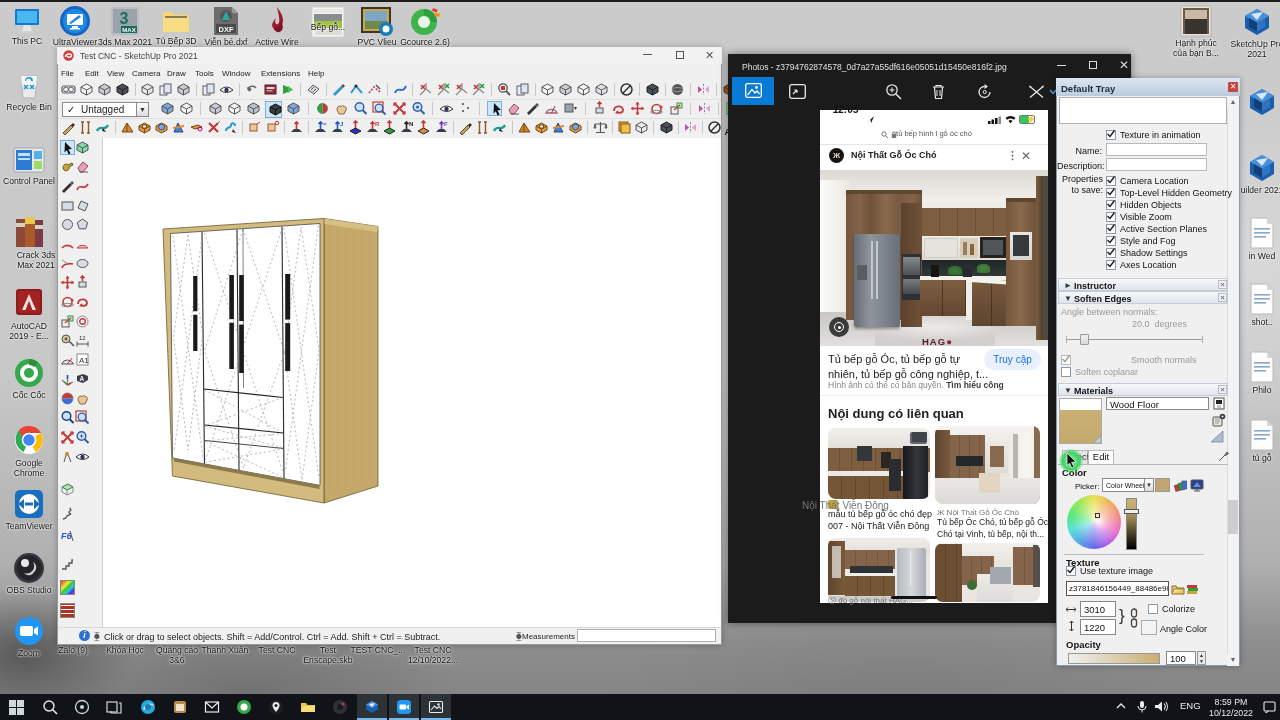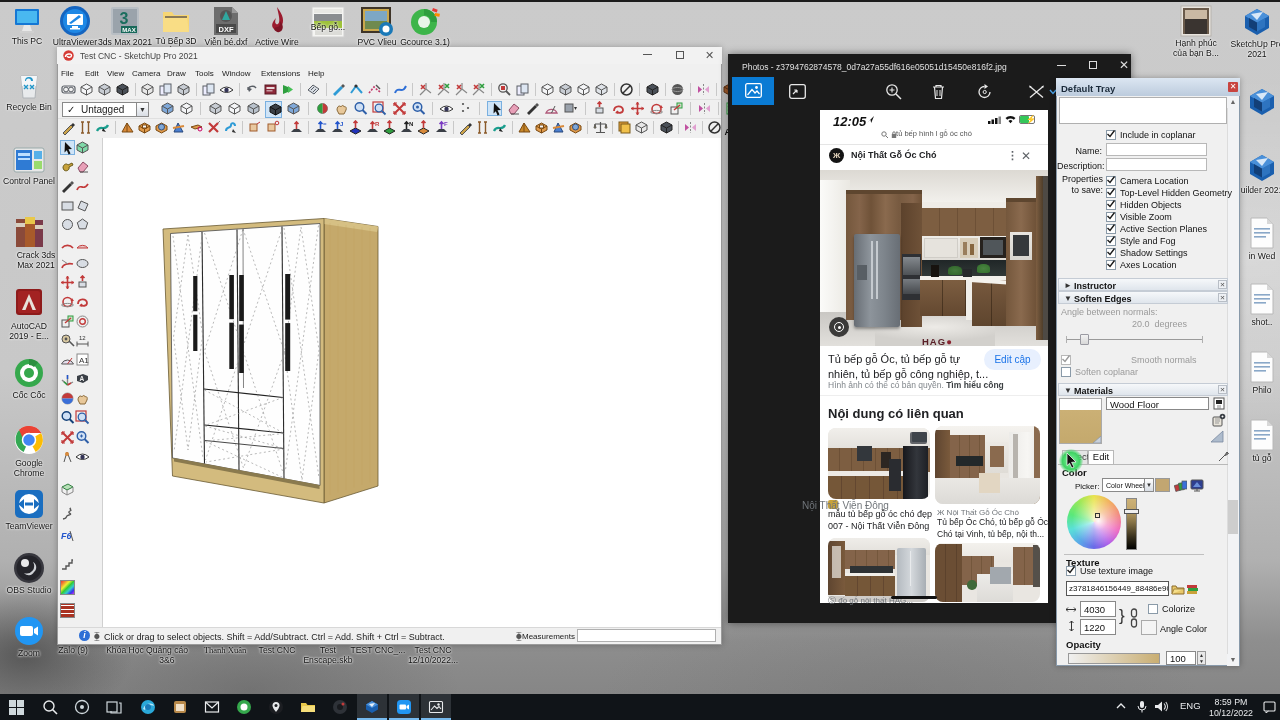--- a/index.html
+++ b/index.html
@@ -93,21 +93,21 @@
 <div class="dlbl" style="position:absolute;left:349px;top:38px;width:56px;">PVC Vlieu</div>
 <div style="position:absolute;left:409px;top:5px;width:32px;height:32px;">
     <svg width="32" height="32" viewBox="0 0 32 32">
       <circle cx="15" cy="17" r="13" fill="#3db54a"></circle>
       <circle cx="15" cy="17" r="6" fill="#e8f5e9"></circle>
       <path d="M15 4 A13 13 0 0 1 28 17 L22 17 A7 7 0 0 0 15 10 Z" fill="#2e9e3e"></path>
       <rect x="24" y="3" width="5" height="3" fill="#e53935" transform="rotate(20 24 3)"></rect>
       <rect x="26" y="8" width="5" height="3" fill="#fb8c00" transform="rotate(10 26 8)"></rect>
     </svg>
   </div>
-<div class="dlbl" style="position:absolute;left:397px;top:38px;width:56px;">Gcource 3.1)</div>
+<div class="dlbl" style="position:absolute;left:397px;top:38px;width:56px;">Gcource 2.6)</div>
 <div style="position:absolute;left:13px;top:68px;width:32px;height:34px;">
     <svg width="32" height="34" viewBox="0 0 32 34">
       <path d="M8 8 L24 8 L22 30 L10 30 Z" fill="#e8eaec" stroke="#b0b4b8"></path>
       <path d="M8 8 L24 8 L23 18 L9 18 Z" fill="#f4f6f8"></path>
       <path d="M12 13 a4 4 0 0 1 8 0 l-2 0 a2.5 2.5 0 0 0 -5 0 Z" fill="#2196c9"></path>
       <path d="M11 17 l4 4 m0 -4 l-4 4" stroke="#2196c9" stroke-width="1.4"></path>
       <path d="M17 17 l4 4 m0 -4 l-4 4" stroke="#2196c9" stroke-width="1.4"></path>
     </svg>
   </div>
 <div class="dlbl" style="position:absolute;left:1px;top:103px;width:56px;">Recycle Bin</div>
@@ -260,22 +260,22 @@
       <path d="M3 2 L19 2 L25 8 L25 32 L3 32 Z" fill="#fdfdfd" stroke="#b8b8b8"></path>
       <path d="M19 2 L25 8 L19 8 Z" fill="#d8d8d8"></path>
       <rect x="6" y="12" width="16" height="1.6" fill="#8aa8c8"></rect>
       <rect x="6" y="16" width="16" height="1.6" fill="#8aa8c8"></rect>
       <rect x="6" y="20" width="12" height="1.6" fill="#8aa8c8"></rect>
     </svg>
   </div>
 <div class="dlbl" style="position:absolute;left:1234px;top:454px;width:56px;">tủ gỗ</div>
 <div class="dlbl" style="position:absolute;left:43px;top:646px;width:60px;">Zalo (9)</div>
 <div class="dlbl" style="position:absolute;left:95px;top:646px;width:60px;">Khóa Học</div>
-<div class="dlbl" style="position:absolute;left:137px;top:646px;width:60px;">Quảng cáo<br>3&amp;6</div>
-<div class="dlbl" style="position:absolute;left:195px;top:646px;width:60px;font-family:Liberation Serif, serif;">Thanh Xuân</div>
+<div class="dlbl" style="position:absolute;left:147px;top:646px;width:60px;">Quảng cáo<br>3&amp;6</div>
+<div class="dlbl" style="position:absolute;left:195px;top:646px;width:60px;">Thanh Xuân</div>
 <div class="dlbl" style="position:absolute;left:247px;top:646px;width:60px;">Test CNC</div>
 <div class="dlbl" style="position:absolute;left:298px;top:646px;width:60px;">Test<br>Enscape.skb</div>
 <div class="dlbl" style="position:absolute;left:348px;top:646px;width:60px;">TEST CNC_...</div>
 <div class="dlbl" style="position:absolute;left:403px;top:646px;width:60px;">Test CNC<br>12/10/2022...</div>
 <div style="position:absolute;left:57px;top:47px;width:665px;height:598px;background:#f0f0f0;border:1px solid #9a9a9a;box-shadow:0 0 6px rgba(0,0,0,.25);"></div>
 <div style="position:absolute;left:57px;top:47px;width:665px;height:17px;background:#f2f2f2;"></div>
 <div style="position:absolute;left:63px;top:50px;width:11px;height:11px;">
     <svg width="11" height="11" viewBox="0 0 11 11">
       <circle cx="5.5" cy="5.5" r="5.2" fill="#d63b35"></circle>
       <path d="M2.5 7 C2.5 3.5 8.5 3 8.5 5.5 C8.5 7.5 4.5 8 4.5 6" fill="none" stroke="#fff" stroke-width="1.4"></path>
@@ -772,21 +772,21 @@
     <rect x="229.3" y="275" width="4.6" height="44.18000000000001" fill="#1a1a1a"></rect>
     <rect x="229.3" y="322.68" width="4.6" height="46.31999999999999" fill="#1a1a1a"></rect>
     <rect x="239.2" y="275" width="4.6" height="46.06" fill="#1a1a1a"></rect>
     <rect x="239.2" y="324.56" width="4.6" height="48.44" fill="#1a1a1a"></rect>
     <rect x="285.2" y="274" width="5" height="45.589999999999975" fill="#1a1a1a"></rect>
     <rect x="285.2" y="323.09" width="5" height="47.910000000000025" fill="#1a1a1a"></rect>
   </svg>
 <div style="position:absolute;left:58px;top:627px;width:663px;height:17px;background:#f0f0f0;border-top:1px solid #d8d8d8;"></div>
 <div style="position:absolute;left:79px;top:630px;width:11px;height:11px;border-radius:50%;background:#2e6fd6;color:#fff;font-size:8.5px;text-align:center;line-height:11px;font-style:italic;font-weight:bold;">i</div>
 <div style="position:absolute;left:94px;top:630px;font-size:9.5px;color:#555;">⧳</div>
-<div style="position:absolute;left:104px;top:632px;font-size:9px;color:#222;">Click or drag to select objects. Shift = Add/Subtract. Ctrl = Add. Shift + Ctrl = Subtract.</div>
+<div style="position:absolute;left:104px;top:632px;font-size:9px;color:#222;">Click or drag to select objects. Shift = Add/Control. Ctrl = Add. Shift + Ctrl = Subtract.</div>
 <div style="position:absolute;left:516px;top:630px;font-size:9.5px;color:#555;">⧳</div>
 <div style="position:absolute;left:522px;top:632px;font-size:8px;color:#222;">Measurements</div>
 <div style="position:absolute;left:577px;top:629px;width:139px;height:13px;background:#fff;border:1px solid #b0b0b0;"></div>
 <div style="position:absolute;left:728px;top:54px;width:403px;height:569px;background:#1b1b1b;box-shadow:0 0 8px rgba(0,0,0,.45);"></div>
 <div style="position:absolute;left:742px;top:62px;font-size:8.5px;color:#e0e0e0;">Photos - z3794762874578_0d7a27a55df616e05051d15450e816f2.jpg</div>
 <div style="position:absolute;left:1057px;top:65px;width:9px;height:1px;background:#ddd;"></div>
 <div style="position:absolute;left:1089px;top:61px;width:8px;height:8px;border:1px solid #ddd;"></div>
 <div style="position:absolute;left:1119px;top:58px;width:12px;height:14px;font-size:12px;color:#ddd;">✕</div>
 <div style="position:absolute;left:732px;top:77px;width:42px;height:28px;background:#0a7bd4;"></div>
 <div style="position:absolute;left:745px;top:83px;width:17px;height:15px;">
@@ -827,21 +827,21 @@
       <path d="M2 1.5 L15 12.5 M15 1.5 L2 12.5" stroke="#e8e8e8" stroke-width="1.3"></path>
       <path d="M1 0.5 l2.6 0.8 -1.7 1.7 Z M16 0.5 l-2.6 0.8 1.7 1.7 Z" fill="#e8e8e8"></path>
     </svg>
   </div>
 <div style="position:absolute;left:1049px;top:89px;width:8px;height:6px;">
     <svg width="8" height="6" viewBox="0 0 8 6">
       <path d="M1 1 L4 4.5 L7 1" fill="none" stroke="#4aa3e8" stroke-width="1.4"></path>
     </svg>
   </div>
 <div style="position:absolute;left:820px;top:110px;width:228px;height:493px;background:#fff;overflow:hidden;"></div>
-<div style="position:absolute;left:833px;top:114px;font-size:13px;font-weight:bold;color:#111;font-style:italic;">12:05</div>
+<div style="position:absolute;left:833px;top:104px;font-size:10px;font-weight:bold;color:#111;font-style:italic;">12:05</div>
 <div style="position:absolute;left:866px;top:115px;width:9px;height:9px;">
     <svg width="9" height="9" viewBox="0 0 9 9">
       <path d="M1 8 L8 1 L5.2 8 L4.4 4.6 Z" fill="#111"></path>
     </svg>
   </div>
 <div style="position:absolute;left:988px;top:116px;width:14px;height:8px;">
     <svg width="14" height="8" viewBox="0 0 14 8">
       <rect x="0" y="5" width="2.5" height="3" fill="#111"></rect>
       <rect x="3.5" y="3.5" width="2.5" height="4.5" fill="#111"></rect>
       <rect x="7" y="2" width="2.5" height="6" fill="#111"></rect>
@@ -918,21 +918,21 @@
     <div style="position:absolute;left:193px;top:65px;width:16px;height:21px;background:#36393c;"></div>
     <div style="position:absolute;left:216px;top:6px;width:12px;height:164px;background:linear-gradient(90deg,#7d5e41,#52402c 55%,#3b3833);"></div>
     <div style="position:absolute;left:223px;top:6px;width:5px;height:164px;background:#4e4a45;"></div>
     <div style="position:absolute;left:9px;top:147px;width:20px;height:20px;background:rgba(20,20,20,.8);border-radius:50%;">
       <div style="position:absolute;left:5px;top:5px;width:10px;height:10px;border:1.5px solid #fff;border-radius:50%;"></div>
       <div style="position:absolute;left:8.5px;top:8.5px;width:3px;height:3px;background:#fff;border-radius:50%;"></div>
     </div>
     <div style="position:absolute;left:102px;top:161px;width:60px;height:12px;"><span style="font-size:9.5px;font-weight:bold;color:#5a2028;letter-spacing:1px;">HAG<span style="color:#8a2430;">●</span></span></div>
   </div>
 <div style="position:absolute;left:828px;top:352px;width:170px;font-size:11px;line-height:14.5px;color:#202124;white-space:nowrap;">Tủ bếp gỗ Óc, tủ bếp gỗ tự<br>nhiên, tủ bếp gỗ công nghiệp, t...</div>
-<div style="position:absolute;left:984px;top:349px;width:57px;height:21px;background:#e8f0fe;border-radius:11px;text-align:center;line-height:21px;font-size:10px;color:#1a73e8;">Edit cập</div>
+<div style="position:absolute;left:984px;top:349px;width:57px;height:21px;background:#e8f0fe;border-radius:11px;text-align:center;line-height:21px;font-size:10px;color:#1a73e8;">Truy cập</div>
 <div style="position:absolute;left:828px;top:380px;font-size:8.5px;color:#80868b;">Hình ảnh có thể có bản quyền. <span style="color:#3c4043;font-weight:bold;">Tìm hiểu công</span></div>
 <div style="position:absolute;left:820px;top:395px;width:228px;height:1px;background:#eee;"></div>
 <div style="position:absolute;left:828px;top:406px;font-size:13px;font-weight:bold;color:#202124;">Nội dung có liên quan</div>
 <div style="position:absolute;left:828px;top:428px;width:102px;height:71px;border-radius:8px;overflow:hidden;background:#e9e6e1;">
     <div style="position:absolute;left:0;top:0;width:102px;height:21.3px;background:linear-gradient(180deg,#f1efeb,#e3e0db);"></div>
     <div style="position:absolute;left:0;top:19.880000000000003px;width:102px;height:24.14px;background:repeating-linear-gradient(90deg,#7d5e41 0 11px,#6d5036 11px 12px);"></div>
     <div style="position:absolute;left:28.560000000000002px;top:18.46px;width:15.299999999999999px;height:14.200000000000001px;background:#33373c;"></div>
     <div style="position:absolute;left:53.04px;top:24.14px;width:10.200000000000001px;height:15.62px;background:#2c2622;"></div>
     <div style="position:absolute;left:0;top:42.6px;width:75.48px;height:5.68px;background:#edeae5;"></div>
     <div style="position:absolute;left:0;top:48.28px;width:75.48px;height:22.72px;background:repeating-linear-gradient(90deg,#755738 0 13px,#634730 13px 14px);"></div>
@@ -992,21 +992,21 @@
 <div style="position:absolute;left:1227px;top:96px;width:12px;height:12px;background:#f2f3f5;color:#666;font-size:7px;text-align:center;line-height:12px;">▲</div>
 <div style="position:absolute;left:1227px;top:654px;width:12px;height:12px;background:#f2f3f5;color:#666;font-size:7px;text-align:center;line-height:12px;">▼</div>
 <div style="position:absolute;left:1059px;top:97px;width:168px;height:27px;background:#fff;border:1px solid #b0b0b0;"></div>
 <div style="position:absolute;left:1106px;top:130px;width:10px;height:10px;background:#fff;border:1px solid #8a9aa8;">
     <div style="position:absolute;left:-1px;top:-2px;width:10px;height:10px;line-height:0;">
       <svg width="10" height="10" viewBox="0 0 10 10">
         <path d="M1.5 5 L4 7.5 L8.5 1.5" fill="none" stroke="#1a1a1a" stroke-width="1.4"></path>
       </svg>
     </div>
   </div>
-<div style="position:absolute;left:1120px;top:130px;font-size:9px;color:#111;">Include in coplanar</div>
+<div style="position:absolute;left:1120px;top:130px;font-size:9px;color:#111;">Texture in animation</div>
 <div style="position:absolute;left:1072px;top:146px;width:30px;text-align:right;font-size:9px;color:#111;">Name:</div>
 <div style="position:absolute;left:1106px;top:143px;width:101px;height:13px;background:#fff;border:1px solid #b8b8b8;"></div>
 <div style="position:absolute;left:1057px;top:161px;width:45px;text-align:right;font-size:9px;color:#111;">Description:</div>
 <div style="position:absolute;left:1106px;top:158px;width:101px;height:13px;background:#fff;border:1px solid #b8b8b8;"></div>
 <div style="position:absolute;left:1058px;top:174px;width:45px;text-align:right;font-size:9px;color:#111;line-height:10.5px;">Properties<br>to save:</div>
 <div style="position:absolute;left:1106px;top:176px;width:10px;height:10px;background:#fff;border:1px solid #8a9aa8;">
     <div style="position:absolute;left:-1px;top:-2px;width:10px;height:10px;line-height:0;">
       <svg width="10" height="10" viewBox="0 0 10 10">
         <path d="M1.5 5 L4 7.5 L8.5 1.5" fill="none" stroke="#1a1a1a" stroke-width="1.4"></path>
       </svg>
@@ -1178,21 +1178,21 @@
       <rect x="1" y="2" width="10" height="3" fill="#c23a3a"></rect>
       <rect x="2" y="5" width="10" height="3" fill="#2f9e3f"></rect>
       <rect x="1" y="8" width="10" height="3" fill="#caa23a"></rect>
     </svg>
   </div>
 <div style="position:absolute;left:1066px;top:606px;width:10px;height:7px;">
     <svg width="10" height="7" viewBox="0 0 10 7">
       <path d="M0 3.5 h10 M2 1.5 L0 3.5 L2 5.5 M8 1.5 L10 3.5 L8 5.5" stroke="#333" fill="none"></path>
     </svg>
   </div>
-<div style="position:absolute;left:1080px;top:601px;width:36px;height:16px;background:#fff;border:1px solid #888;font-size:9.5px;color:#111;padding:2px 0 0 3px;">4030</div>
+<div style="position:absolute;left:1080px;top:601px;width:36px;height:16px;background:#fff;border:1px solid #888;font-size:9.5px;color:#111;padding:2px 0 0 3px;">3010</div>
 <div style="position:absolute;left:1068px;top:621px;width:7px;height:10px;">
     <svg width="7" height="10" viewBox="0 0 7 10">
       <path d="M3.5 0 v10 M1.5 2 L3.5 0 L5.5 2 M1.5 8 L3.5 10 L5.5 8" stroke="#333" fill="none"></path>
     </svg>
   </div>
 <div style="position:absolute;left:1080px;top:619px;width:36px;height:16px;background:#fff;border:1px solid #888;font-size:9.5px;color:#111;padding:2px 0 0 3px;">1220</div>
 <div style="position:absolute;left:1119px;top:606px;font-size:17px;color:#333;">}</div>
 <div style="position:absolute;left:1130px;top:608px;width:8px;height:20px;">
     <svg width="8" height="20" viewBox="0 0 8 20">
       <rect x="1.5" y="1" width="5" height="8" rx="2.5" fill="none" stroke="#444" stroke-width="1.3"></rect>

